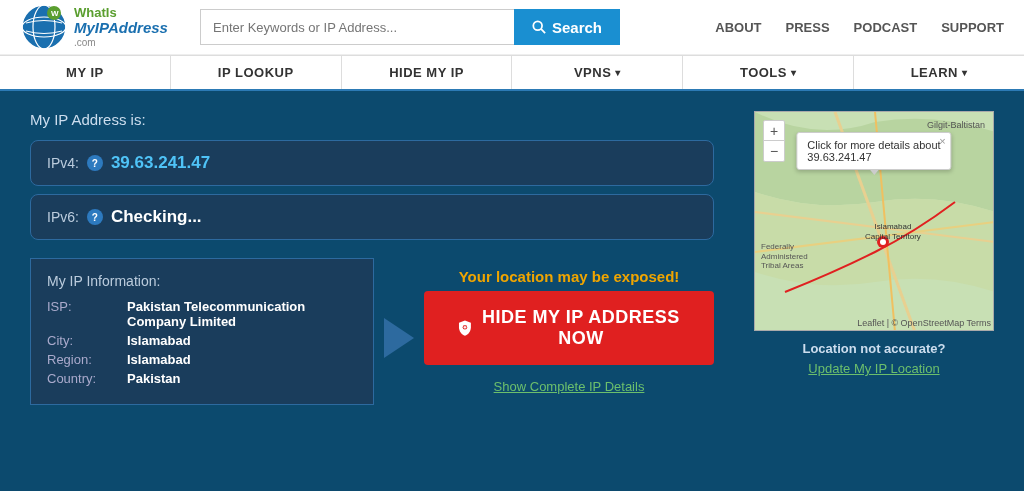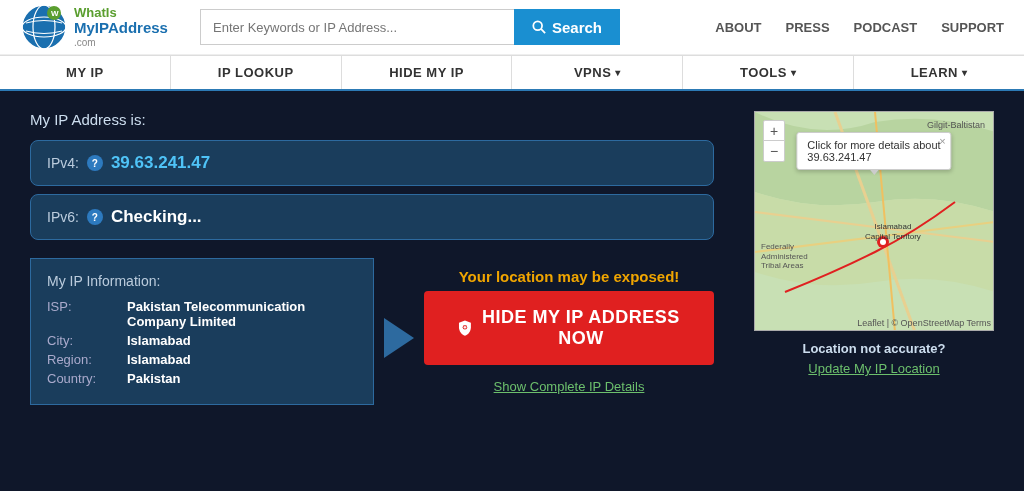--- a/index.html
+++ b/index.html
@@ -24,21 +24,21 @@
       width: 48px;
       height: 48px;
       margin-right: 6px;
     }
     .logo-text {
       display: flex;
       flex-direction: column;
       line-height: 1.1;
     }
     .logo-text .whatis { color: #5a9e2f; font-size: 13px; font-weight: bold; }
-    .logo-text .myip { color: #1a6faf; font-size: 15px; font-weight: bold; }
+    .logo-text .myip { color: #1a6faf; font-size: 15px; font-weight: bold; font-style: italic; }
     .logo-text .com { color: #888; font-size: 10px; }
 
     .search-area {
       display: flex;
       flex: 1;
       max-width: 420px;
       margin-right: auto;
     }
     .search-input {
       flex: 1;
@@ -96,21 +96,21 @@
       cursor: pointer;
       border-right: 1px solid #ddd;
       text-transform: uppercase;
       letter-spacing: 0.5px;
     }
     .main-nav-item:last-child { border-right: none; }
     .main-nav-item .arrow { font-size: 10px; margin-left: 4px; }
 
     
     .content-area {
-      background: #0f172a;
+      background: #0c4a6e;
       padding: 20px 30px;
       min-height: 400px;
       display: flex;
       flex-direction: column;
     }
 
     .ip-section {
       display: flex;
       gap: 20px;
     }

